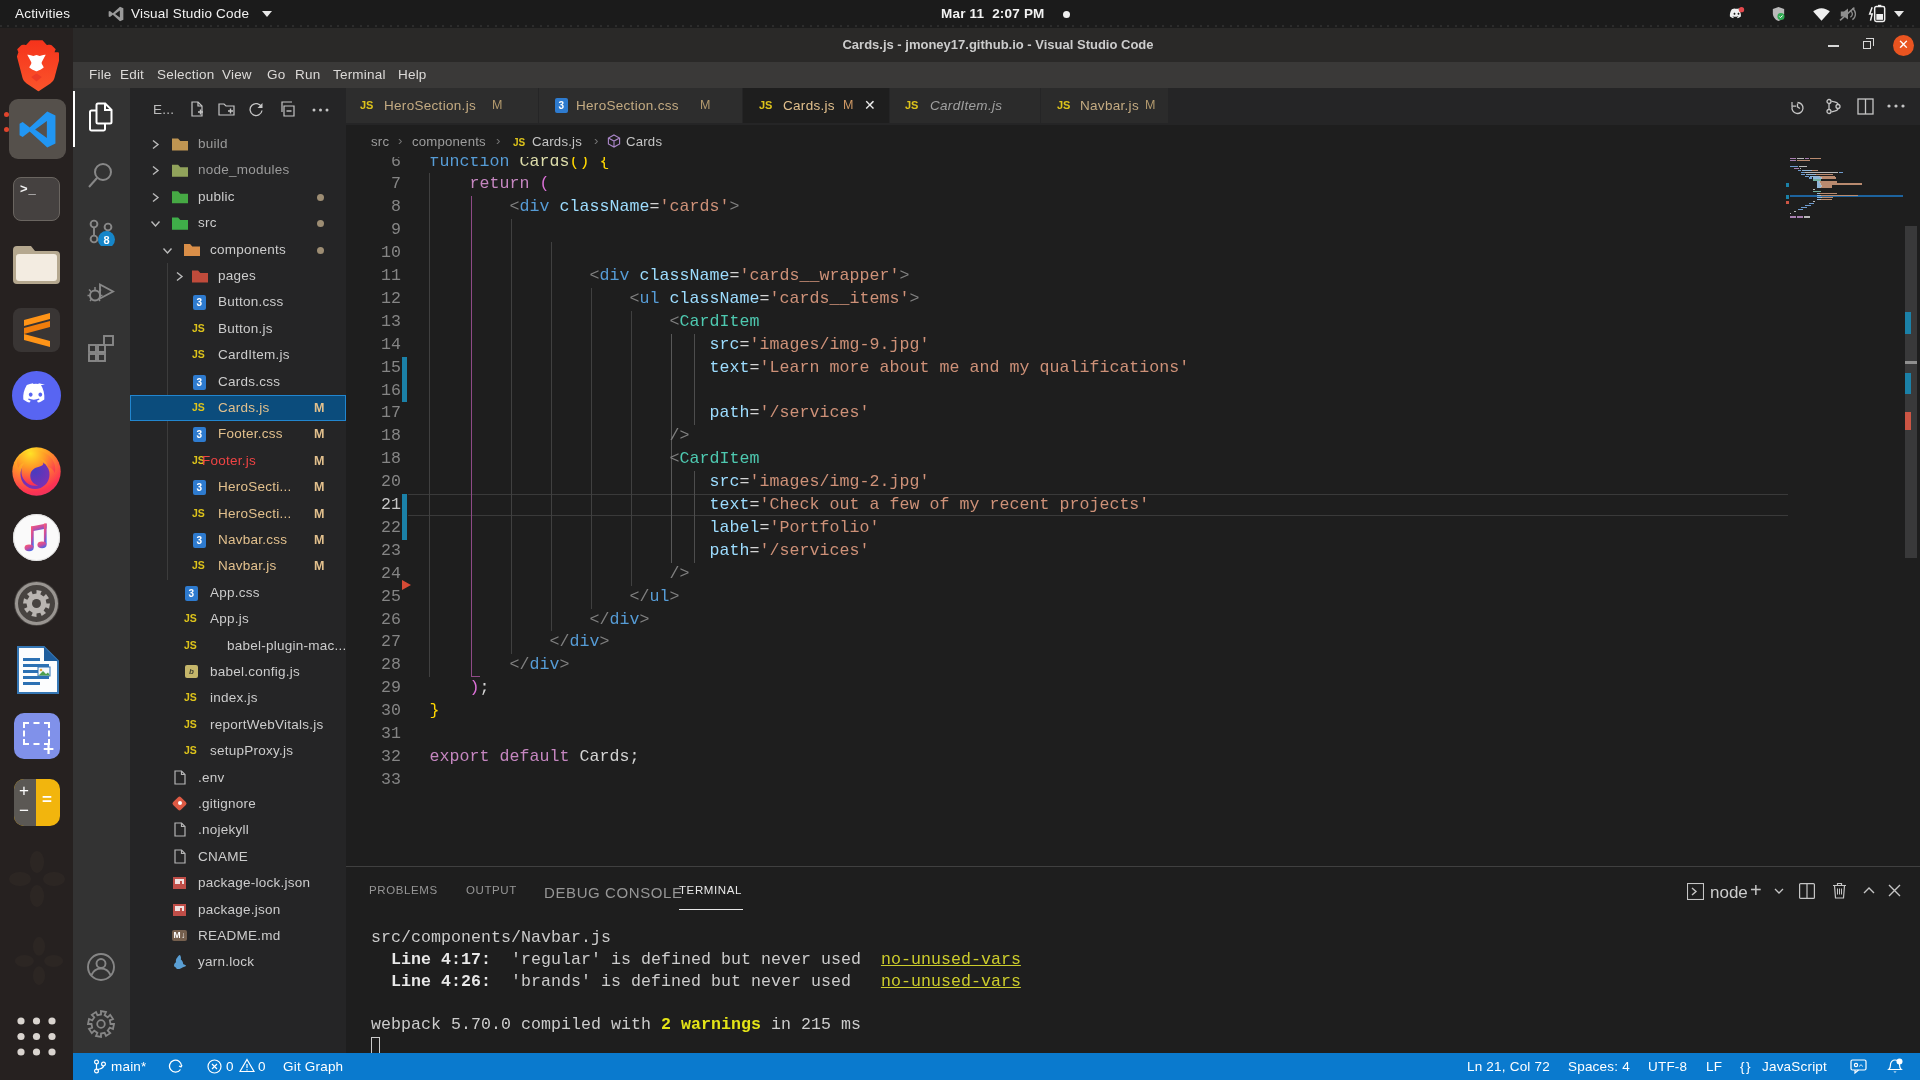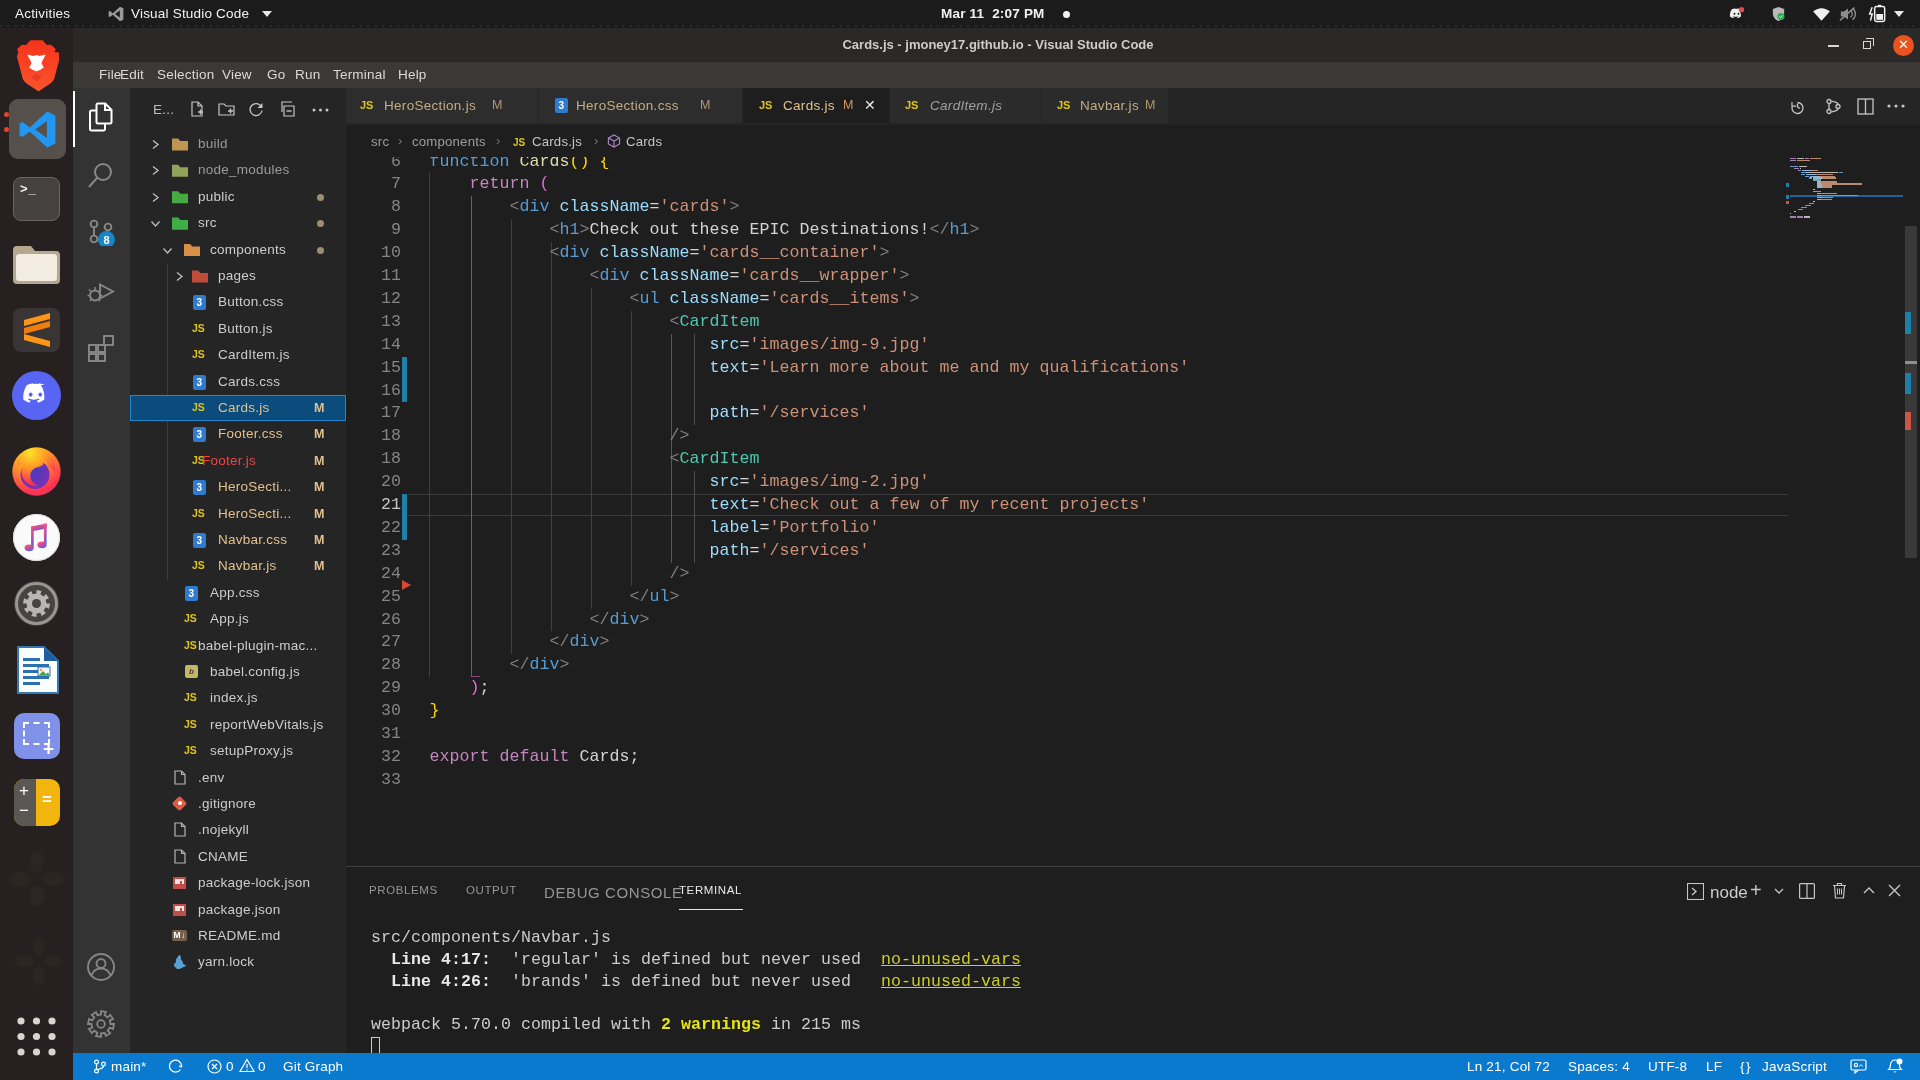--- a/index.html
+++ b/index.html
@@ -196,21 +196,21 @@
     </svg>
 </div>
 <div id="titlebar">
   <div class="abs" style="left:750px;top:9px;width:350px;text-align:center;font-weight:bold">Cards.js - jmoney17.github.io - Visual Studio Code</div>
   <div class="abs" style="left:1755px;top:17px;width:11px;height:1.5px;background:#d8d8d8"></div>
   <div class="abs" style="left:1790px;top:13px;width:8px;height:8px;border:1.3px solid #d8d8d8"></div>
   <div class="abs" style="left:1793px;top:10px;width:8px;height:8px;border:1.3px solid #d8d8d8;border-left:none;border-bottom:none"></div>
   <div class="abs" style="left:1820px;top:7px;width:21px;height:21px;border-radius:50%;background:#e95420;color:#fff;text-align:center;font-size:13px;line-height:20px">✕</div>
 </div>
 <div id="menubar">
-  <div class="abs" style="left:26px;top:5px">File</div>
+  <div class="abs" style="left:16px;top:5px">File</div>
   <div class="abs" style="left:47px;top:5px">Edit</div>
   <div class="abs" style="left:84px;top:5px">Selection</div>
   <div class="abs" style="left:149px;top:5px">View</div>
   <div class="abs" style="left:194px;top:5px">Go</div>
   <div class="abs" style="left:222px;top:5px">Run</div>
   <div class="abs" style="left:260px;top:5px">Terminal</div>
   <div class="abs" style="left:325px;top:5px">Help</div>
 </div>
 <div id="activity">
   <div class="abs" style="left:0;top:3px;width:2px;height:56px;background:#ffffff"></div>
@@ -396,21 +396,21 @@
 <div class="trow" style="top:491.8px;">
 <div class="cssi" style="left:55px;top:6px">3</div>
 <div class="abs" style="left:80px;color:#cccccc">App.css</div>
 </div>
 <div class="trow" style="top:518.2px;">
 <div class="jsi" style="left:54px;top:7px">JS</div>
 <div class="abs" style="left:80px;color:#cccccc">App.js</div>
 </div>
 <div class="trow" style="top:544.6px;">
 <div class="jsi" style="left:54px;top:7px">JS</div>
-<div class="abs" style="left:68px;color:#cccccc">babel-plugin-mac...</div>
+<div class="abs" style="left:97px;color:#cccccc">babel-plugin-mac...</div>
 </div>
 <div class="trow" style="top:571.0px;">
 <div class="abs" style="left:55px;top:6px;width:13px;height:13px;background:#c5b66a;border-radius:2px;color:#443;font-size:8px;font-style:italic;text-align:center;line-height:13px;font-weight:bold">b</div>
 <div class="abs" style="left:80px;color:#cccccc">babel.config.js</div>
 </div>
 <div class="trow" style="top:597.4px;">
 <div class="jsi" style="left:54px;top:7px">JS</div>
 <div class="abs" style="left:80px;color:#cccccc">index.js</div>
 </div>
 <div class="trow" style="top:623.8px;">
@@ -579,22 +579,20 @@
 <div class="ln" style="top:474.4px;color:#858585">27</div>
 <div class="ln" style="top:497.3px;color:#858585">28</div>
 <div class="ln" style="top:520.2px;color:#858585">29</div>
 <div class="ln" style="top:543.1px;color:#858585">30</div>
 <div class="ln" style="top:566.0px;color:#858585">31</div>
 <div class="ln" style="top:588.9px;color:#858585">32</div>
 <div class="ln" style="top:611.8px;color:#858585">33</div>
 <div class="cl" style="left:83.5px;top:-6.5px"><i class="k">function</i> <i class="fn">Cards</i><i class="b1">()</i> <i class="b1">{</i></div>
 <div class="cl" style="left:83.5px;top:16.4px">    <i class="kw">return</i> <i class="b2">(</i></div>
 <div class="cl" style="left:83.5px;top:39.3px">        <i class="p">&lt;</i><i class="k">div</i> <i class="at">className</i><i class="w">=</i><i class="st">'cards'</i><i class="p">&gt;</i></div>
-<div class="cl" style="left:83.5px;top:62.2px">            <i class="p">&lt;</i><i class="k">h1</i><i class="p">&gt;</i><i class="w">Check out these EPIC Destinations!</i><i class="p">&lt;/</i><i class="k">h1</i><i class="p">&gt;</i></div>
-<div class="cl" style="left:83.5px;top:85.1px">            <i class="p">&lt;</i><i class="k">div</i> <i class="at">className</i><i class="w">=</i><i class="st">'cards__container'</i><i class="p">&gt;</i></div>
 <div class="cl" style="left:83.5px;top:108.0px">                <i class="p">&lt;</i><i class="k">div</i> <i class="at">className</i><i class="w">=</i><i class="st">'cards__wrapper'</i><i class="p">&gt;</i></div>
 <div class="cl" style="left:83.5px;top:130.9px">                    <i class="p">&lt;</i><i class="k">ul</i> <i class="at">className</i><i class="w">=</i><i class="st">'cards__items'</i><i class="p">&gt;</i></div>
 <div class="cl" style="left:83.5px;top:153.8px">                        <i class="p">&lt;</i><i class="cmp">CardItem</i></div>
 <div class="cl" style="left:83.5px;top:176.7px">                            <i class="at">src</i><i class="w">=</i><i class="st">'images/img-9.jpg'</i></div>
 <div class="cl" style="left:83.5px;top:199.6px">                            <i class="at">text</i><i class="w">=</i><i class="st">'Learn more about me and my qualifications'</i></div>
 <div class="cl" style="left:83.5px;top:245.4px">                            <i class="at">path</i><i class="w">=</i><i class="st">'/services'</i></div>
 <div class="cl" style="left:83.5px;top:268.3px">                        <i class="p">/&gt;</i></div>
 <div class="cl" style="left:83.5px;top:291.2px">                        <i class="p">&lt;</i><i class="cmp">CardItem</i></div>
 <div class="cl" style="left:83.5px;top:314.1px">                            <i class="at">src</i><i class="w">=</i><i class="st">'images/img-2.jpg'</i></div>
 <div class="cl" style="left:83.5px;top:337.0px">                            <i class="at">text</i><i class="w">=</i><i class="st">'Check out a few of my recent projects'</i></div>

